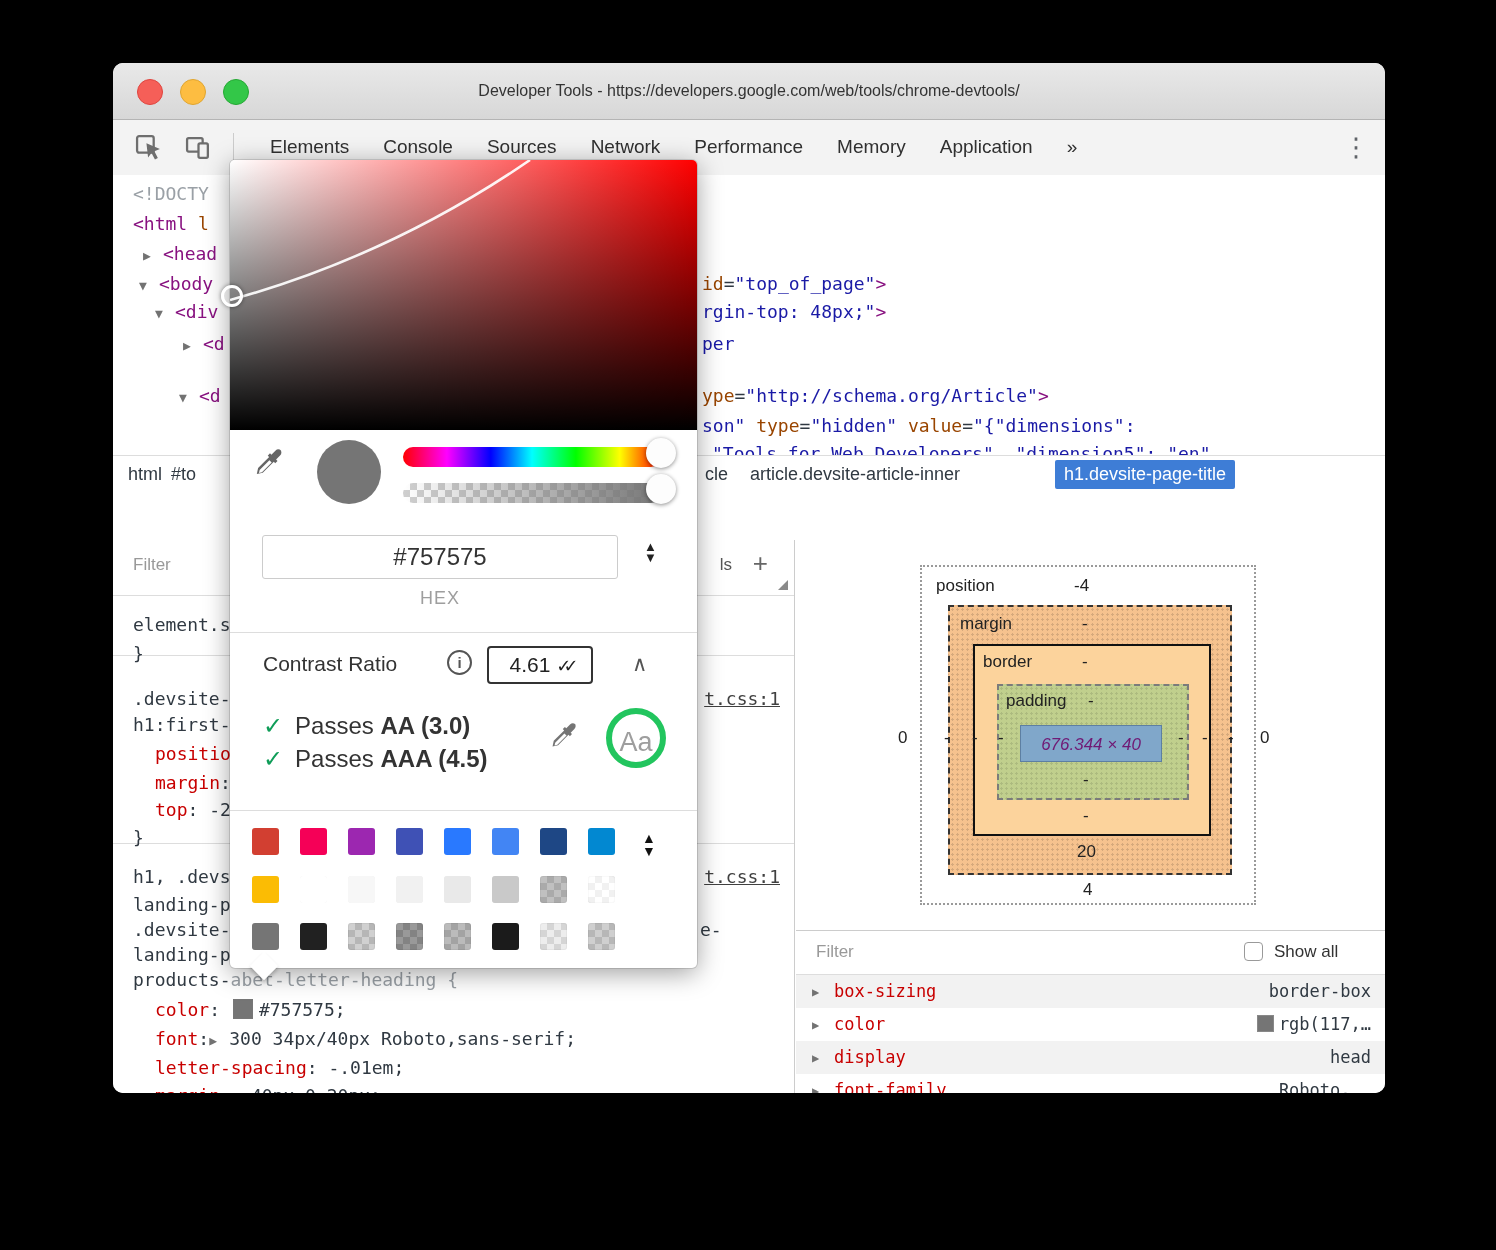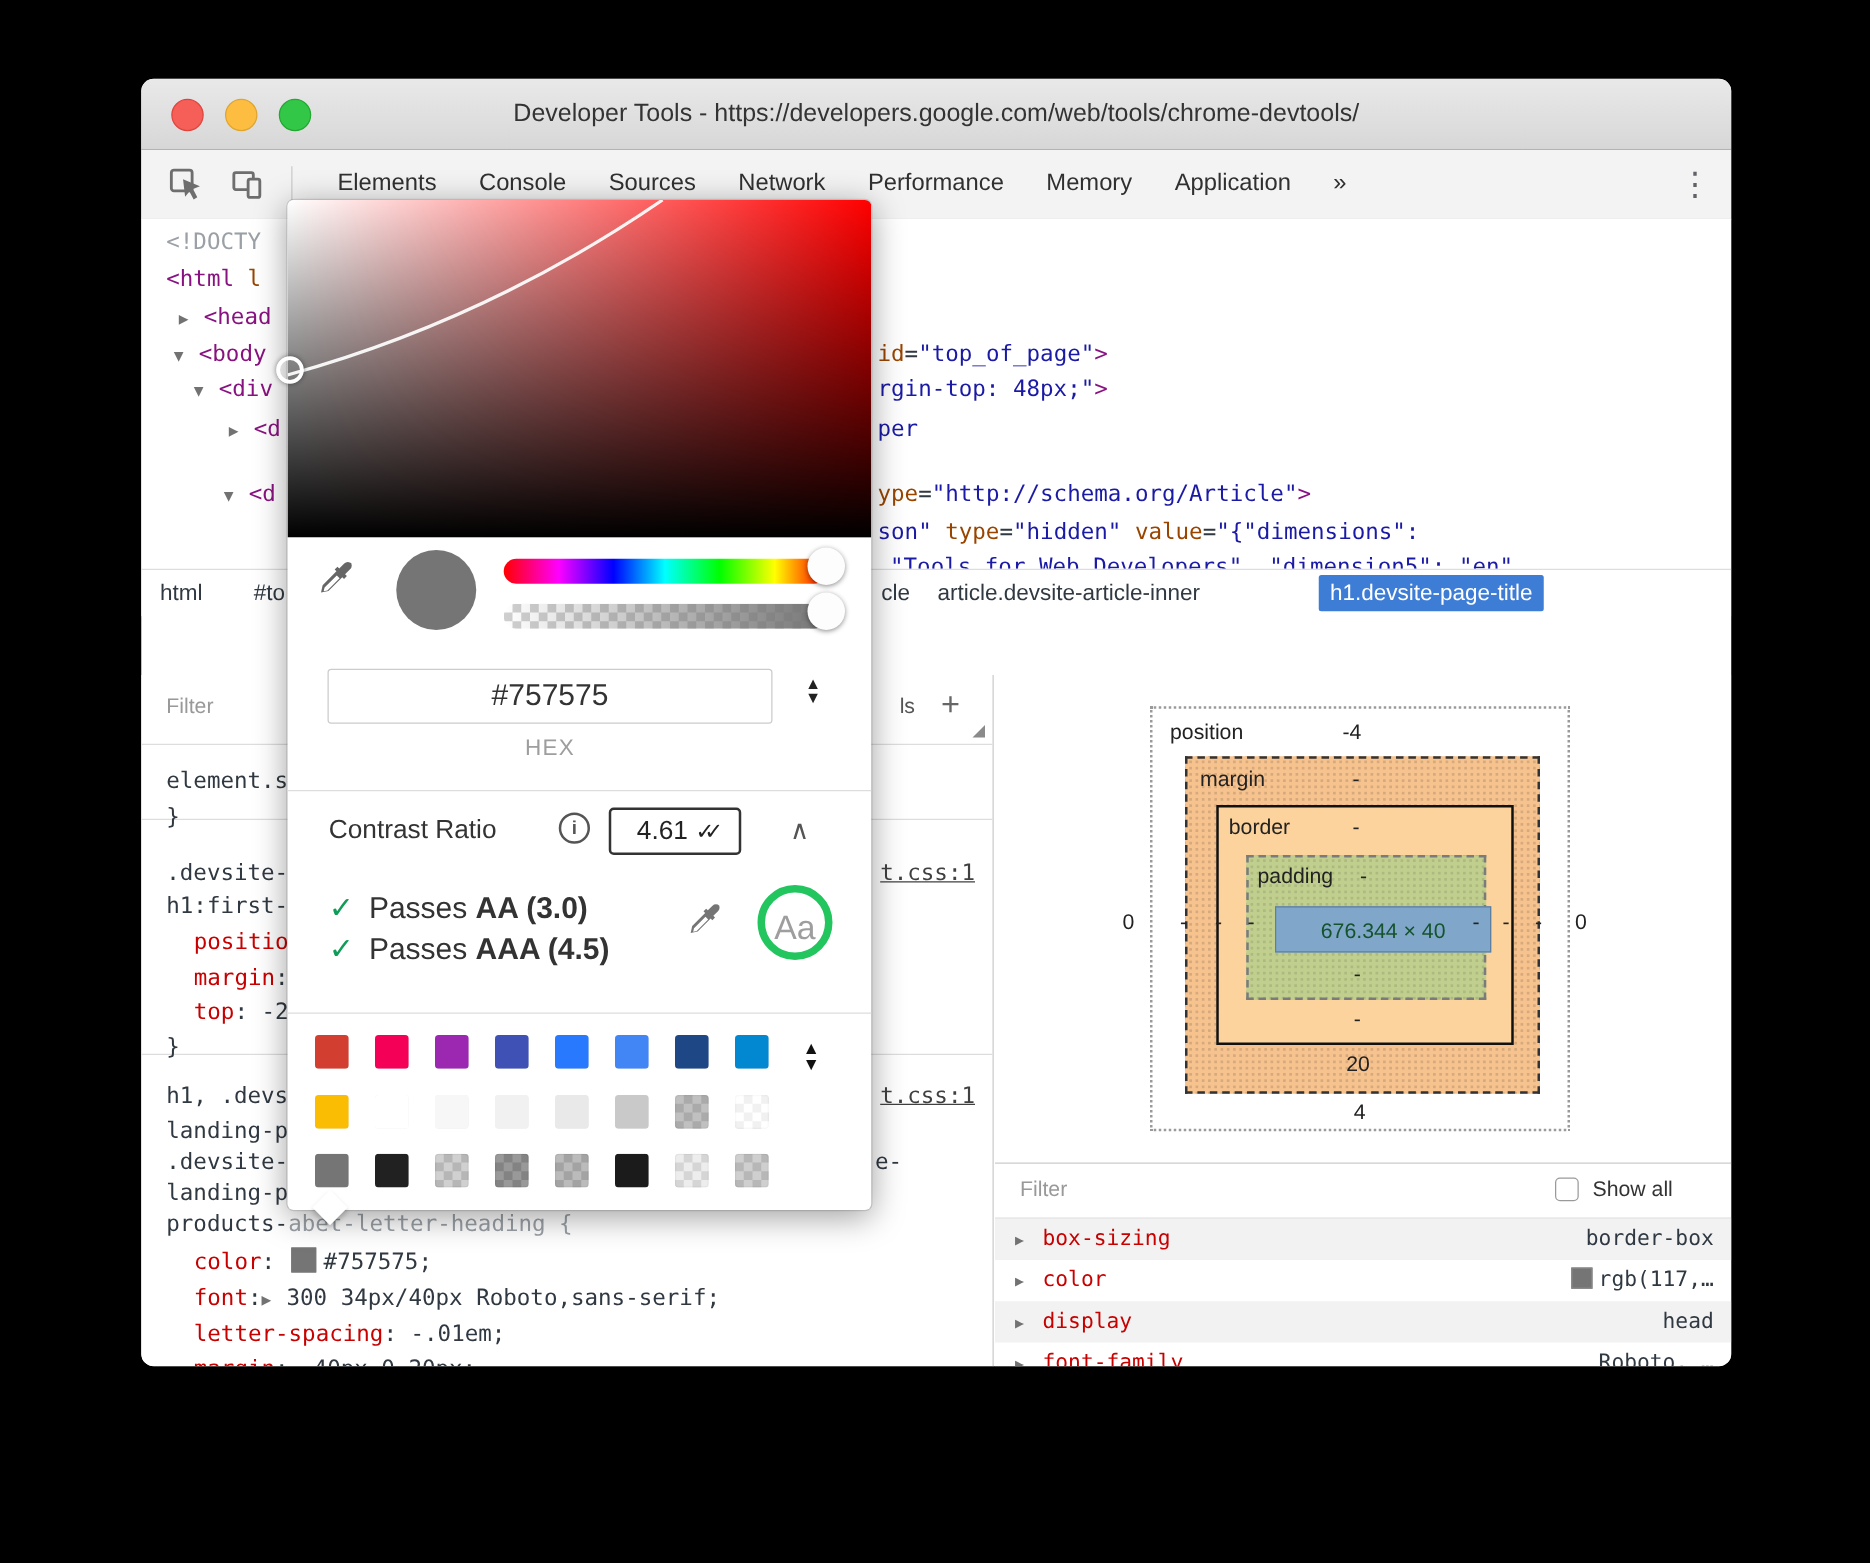--- a/index.html
+++ b/index.html
@@ -8,21 +8,21 @@
   .window{position:absolute;left:113px;top:63px;width:1272px;height:1030px;background:#fff;
           border-radius:10px;overflow:hidden;box-shadow:0 20px 60px rgba(0,0,0,.6);}
   
   .titlebar{position:absolute;left:0;top:0;width:100%;height:56px;
             background:linear-gradient(#e9e9e9,#d7d7d7);border-bottom:1px solid #b4b4b4;}
   .tl{position:absolute;top:16px;width:24px;height:24px;border-radius:50%;}
   .tl.r{left:24px;background:#f55f58;border:1px solid #e0443e;}
   .tl.y{left:67px;background:#fdbd41;border:1px solid #e0a52f;}
   .tl.g{left:110px;background:#33c748;border:1px solid #24a833;}
   .title-text{position:absolute;left:0;right:0;top:0;height:56px;line-height:56px;text-align:center;
-              font-size:20px;color:#333;}
+              font-size:16px;color:#333;}
   
   .toolbar{position:absolute;left:0;top:57px;width:100%;height:55px;background:#f3f3f3;
            border-bottom:1px solid #ccc;}
   .tb-icon{position:absolute;top:14px;width:27px;height:27px;}
   .tb-sep{position:absolute;left:120px;top:13px;width:1px;height:30px;background:#ccc;}
   .tabs{position:absolute;left:140px;top:0;height:55px;display:flex;}
   .tab{height:52px;line-height:54px;padding:0 17px;font-size:19px;color:#303030;cursor:default;}
   .tab.active{border-bottom:3px solid #4285f4;}
   .kebab{position:absolute;right:18px;top:0;height:55px;line-height:55px;font-size:26px;color:#5f6368;width:24px;text-align:center;}
   
@@ -58,22 +58,22 @@
   .sep-h{position:absolute;left:0;width:100%;height:1px;background:#ddd;}
   
   .computed-pane{position:absolute;left:683px;top:477px;width:589px;height:553px;background:#fff;}
   .bm-box{position:absolute;box-sizing:border-box;}
   .bm-position{left:124px;top:25px;width:336px;height:340px;border:2px dotted #9a9a9a;background:#fff;}
   .bm-margin{left:26px;top:38px;width:284px;height:270px;border:2px dashed #333;background:#f6c28e;
      background-image:radial-gradient(rgba(0,0,0,.13) 1px,transparent 1.2px);background-size:5px 5px;}
   .bm-border{left:23px;top:37px;width:238px;height:192px;border:2px solid #111;background:#fcd39c;}
   .bm-padding{left:22px;top:38px;width:192px;height:116px;border:2px dashed #7b7b7b;background:#c0cf8d;
      background-image:radial-gradient(rgba(0,0,0,.1) 1px,transparent 1.2px);background-size:5px 5px;}
-  .bm-content{left:21px;top:39px;width:173px;height:37px;border:1px solid #5d7fa2;background:#80a7ca;
-     text-align:center;line-height:37px;font-size:17px;color:#14532d;}
+  .bm-content{left:21px;top:39px;width:142px;height:37px;border:1px solid #5d7fa2;background:#80a7ca;
+     text-align:center;line-height:37px;font-size:17px;color:#701a75;font-style:italic;}
   .bm-label{position:absolute;font-size:17px;color:#222;}
   .cfilter{position:absolute;left:0;top:390px;width:100%;height:45px;border-top:1px solid #ccc;
            border-bottom:1px solid #ddd;box-sizing:border-box;}
   .cfilter .ph{position:absolute;left:20px;top:11px;font-size:17px;color:#999;}
   .cfilter .cb{position:absolute;left:448px;top:11px;width:19px;height:19px;border:1.5px solid #9a9a9a;
                border-radius:4px;background:#fff;box-sizing:border-box;}
   .cfilter .cbl{position:absolute;left:478px;top:11px;font-size:17px;color:#333;}
   .crow{position:absolute;left:0;width:100%;height:33px;line-height:33px;
         font-family:"DejaVu Sans Mono",monospace;font-size:17px;}
   .crow.odd{background:#f2f2f2;}
@@ -175,21 +175,21 @@
         <div class="cl" style="top: 96px; left: 589px;"><span class="sg-a">id</span><span class="sg-k">=</span><span class="sg-v">"top_of_page"</span><span class="sg-t">&gt;</span></div>
         <div class="cl" style="top: 124px; left: 589px;"><span class="sg-v">rgin-top: 48px;"</span><span class="sg-t">&gt;</span></div>
         <div class="cl" style="top: 156px; left: 589px;"><span class="sg-v">per</span></div>
         <div class="cl" style="top: 208px; left: 589px;"><span class="sg-a">ype</span><span class="sg-k">=</span><span class="sg-v">"http://schema.org/Article"</span><span class="sg-t">&gt;</span></div>
         <div class="cl" style="top: 238px; left: 589px;"><span class="sg-v">son" </span><span class="sg-a">type</span><span class="sg-k">=</span><span class="sg-v">"hidden" </span><span class="sg-a">value</span><span class="sg-k">=</span><span class="sg-v">"{"dimensions":</span></div>
         <div class="cl" style="top: 266px; left: 599px;"><span class="sg-v">"Tools for Web Developers", "dimension5": "en",</span></div>
       </div>
 
     <div class="crumbbar" id="crumbbar">
         <span class="crumb" style="left: 15px;">html</span>
-        <span class="crumb" style="left: 58px; margin-left: 32px;">#to</span>
+        <span class="crumb" style="left: 58px;">#to</span>
         <span class="crumb" style="left: 592px;">cle</span>
         <span class="crumb" style="left: 637px;">article.devsite-article-inner</span>
         <span class="crumb sel" style="left: 942px;">h1.devsite-page-title</span>
       </div>
 
 
     <div class="styles-pane" id="styles-pane">
       <div class="sfilter">
         <span class="ph">Filter</span>
         <span class="cls">ls</span>

